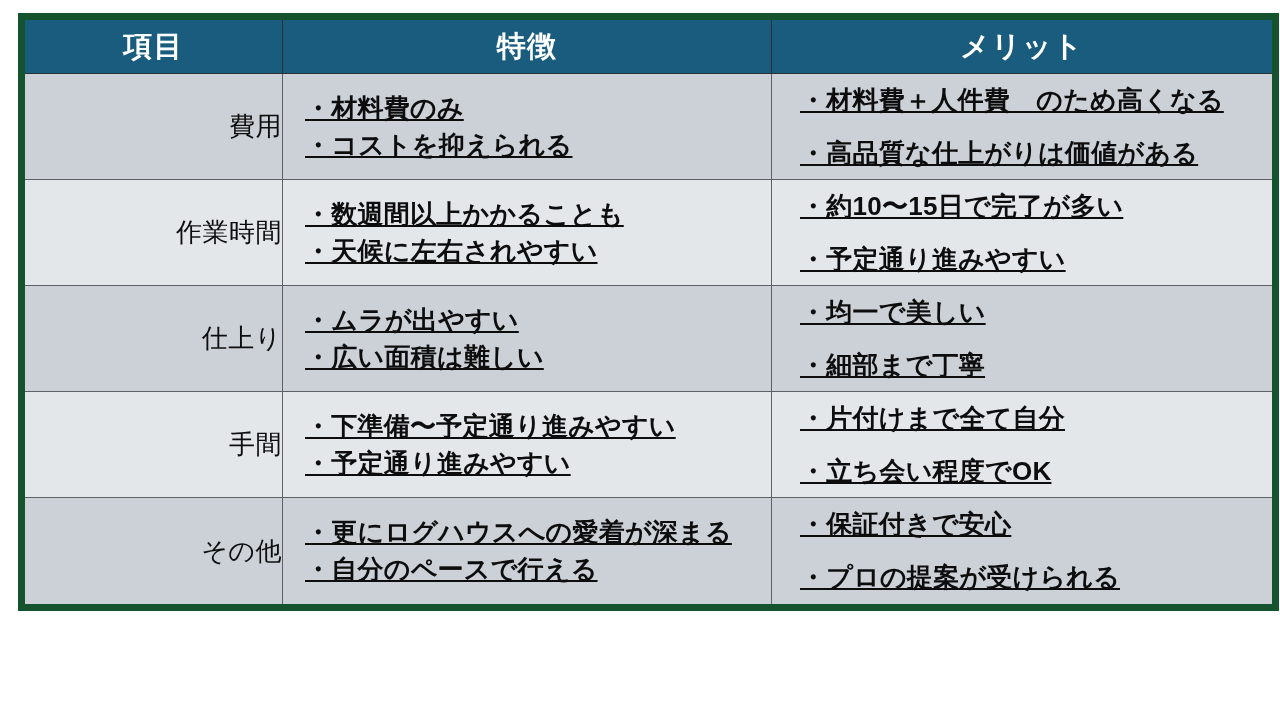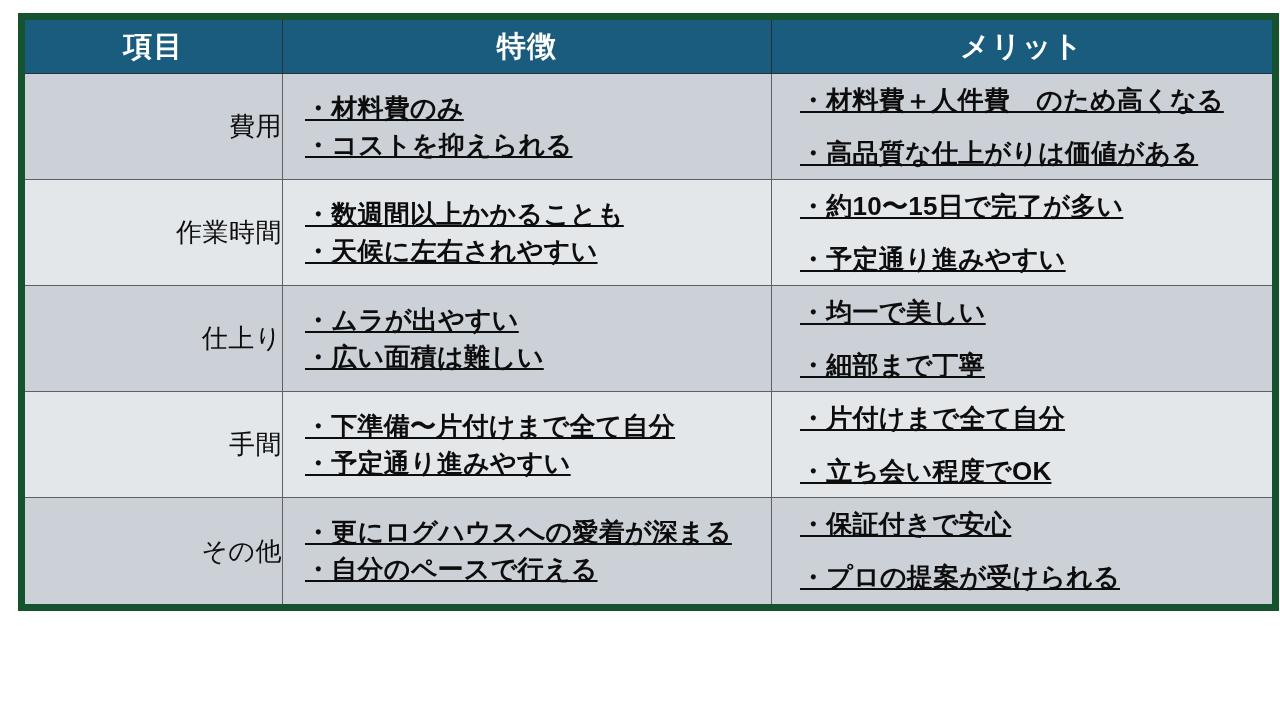--- a/index.html
+++ b/index.html
@@ -157,21 +157,21 @@
             <li>・均一で美しい</li>
             <li>・細部まで丁寧</li>
           </ul>
         </td>
       </tr>
 
       <tr class="row-light">
         <td class="col-item">手間</td>
         <td class="col-feature">
           <ul class="bullets">
-            <li>・下準備〜片付けまで全て自分</li>
+            <li>・下準備〜予定通り進みやすい</li>
             <li>・予定通り進みやすい</li>
           </ul>
         </td>
         <td class="col-merit">
           <ul class="bullets">
             <li>・片付けまで全て自分</li>
             <li>・立ち会い程度でOK</li>
           </ul>
         </td>
       </tr>

